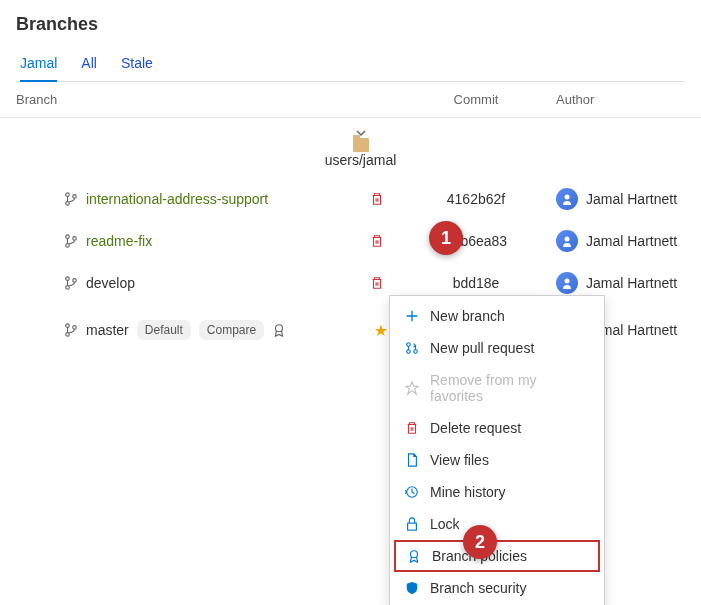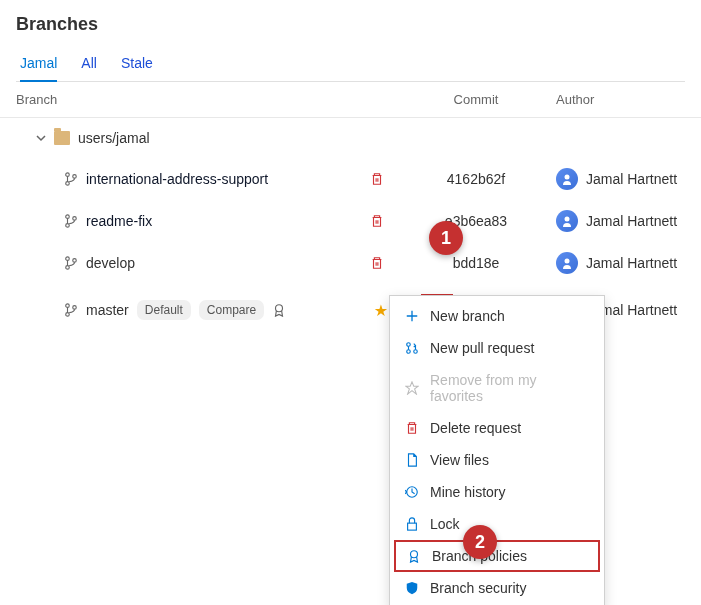--- a/index.html
+++ b/index.html
@@ -82,21 +82,21 @@
       align-items: center;
       justify-content: center;
       gap: 6px;
     }
     .author-cell {
       flex: 1;
       display: flex;
       align-items: center;
       gap: 8px;
     }
-    .folder-row { padding-left: 36px; }
+    .folder-row { padding-left: 36px; flex-direction: column; }
     .child-row .branch-cell { padding-left: 48px; }
     .top-row .branch-cell { padding-left: 48px; }
     .chevron {
       width: 10px;
       height: 10px;
       display: inline-flex;
       align-items: center;
       justify-content: center;
       color: #666;
     }
@@ -126,21 +126,21 @@
     .badge-icon {
       display: inline-flex;
       color: #666;
       width: 14px;
       height: 14px;
     }
     .branch-name {
       color: #333;
     }
     .branch-name.link {
-      color: #0f172a;
+      color: #4d7c0f;
       cursor: pointer;
     }
     .tag-badge {
       background: #f0f0f0;
       padding: 3px 8px;
       font-size: 12px;
       color: #555;
       border-radius: 7px;
     }
     .trash-icon {

